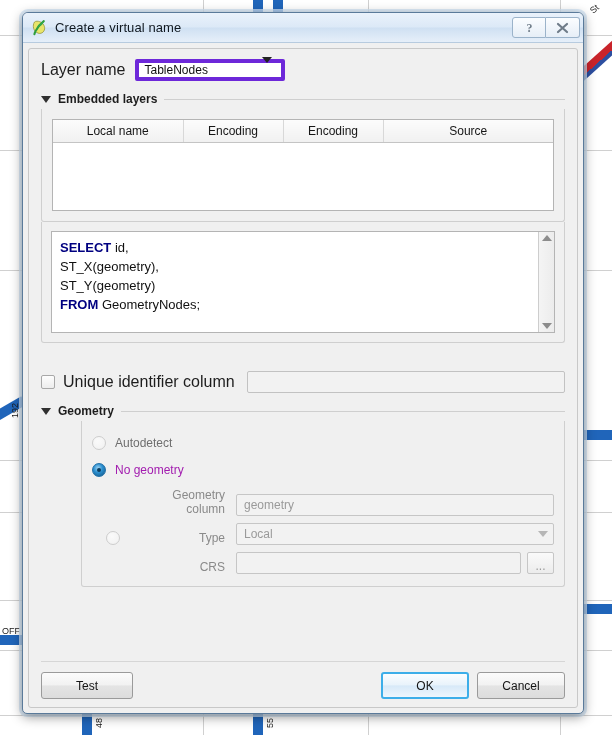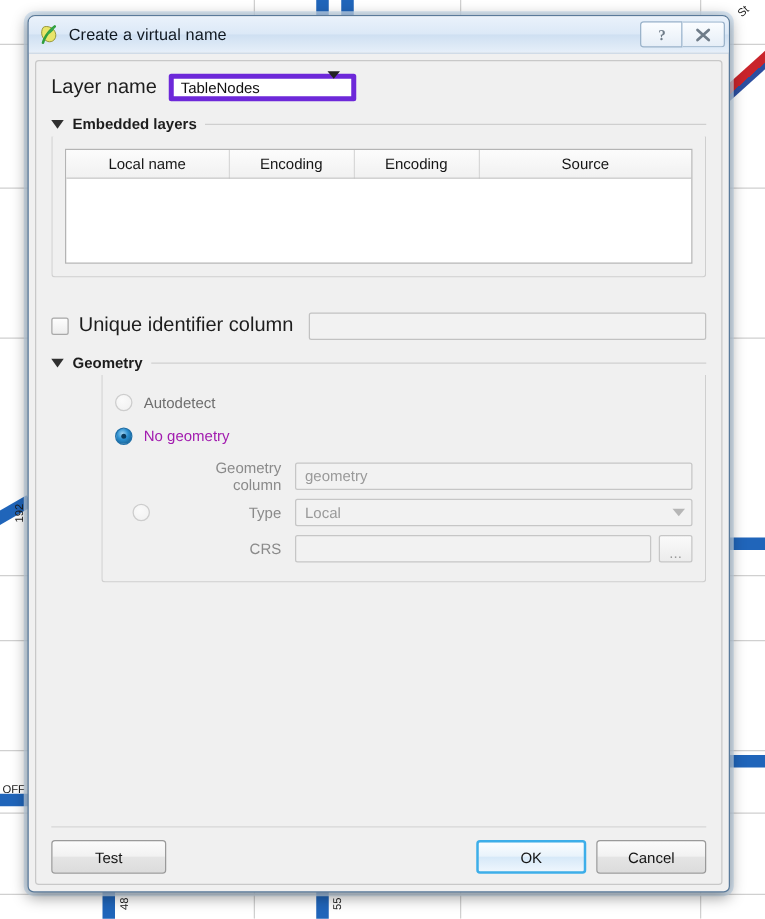--- a/index.html
+++ b/index.html
@@ -224,21 +224,21 @@
   }
   .radio.on::after {
     content: ""; position: absolute;
     left: 4px; top: 4px; width: 4px; height: 4px;
     border-radius: 50%; background: #0a3a5c;
   }
   .radio.dim { border-color: #cdcdcd; background: radial-gradient(circle at 40% 35%, #fafafa, #f0f0f0); }
   .rlabel { font-size: 12px; color: #a21caf; }
 
   .geo-grid { margin-top: 4px; position: relative; padding-left: 14px; }
-  .geo-row { display: flex; align-items: center; height: 29px; }
+  .geo-row { display: flex; align-items: flex-end; height: 29px; }
   .geo-radio-hold { width: 26px; flex: 0 0 auto; display: flex; align-items: center; }
   .geo-lbl { width: 104px; flex: 0 0 auto; font-size: 12px; color: #8a8a8a; text-align: right; padding-right: 11px; }
   .geo-field {
     flex: 1; height: 22px;
     background: #f2f2f2; border: 1px solid #c6c6c6; border-radius: 2px;
     display: flex; align-items: center; padding: 0 5px 0 7px;
     font-size: 12px; color: #9a9a9a;
   }
   .geo-field .caret-dn-dim {
     margin-left: auto;
@@ -352,20 +352,32 @@
               <th style="width:20%">Encoding</th>
               <th style="width:20%">Encoding</th>
               <th style="width:34%">Source</th>
             </tr>
           </thead>
           <tbody></tbody>
         </table>
       </div>
     </div>
 
+    <div class="groupbox" style="padding:9px;">
+      <div class="query-area">
+        <div class="sql"><span class="kw">SELECT</span> id,
+ST_X(geometry),
+ST_Y(geometry)
+<span class="kw">FROM</span> GeometryNodes;</div>
+        <div class="vscroll">
+          <span class="arw-up"></span>
+          <span class="arw-dn"></span>
+        </div>
+      </div>
+    </div>
 
     <div class="uid-row">
       <span class="chk"></span>
       <span class="lbl">Unique identifier column</span>
       <span class="uid-input"></span>
     </div>
 
     <div class="grouphdr">
       <span class="tri"></span>
       <span class="gtitle">Geometry</span>

